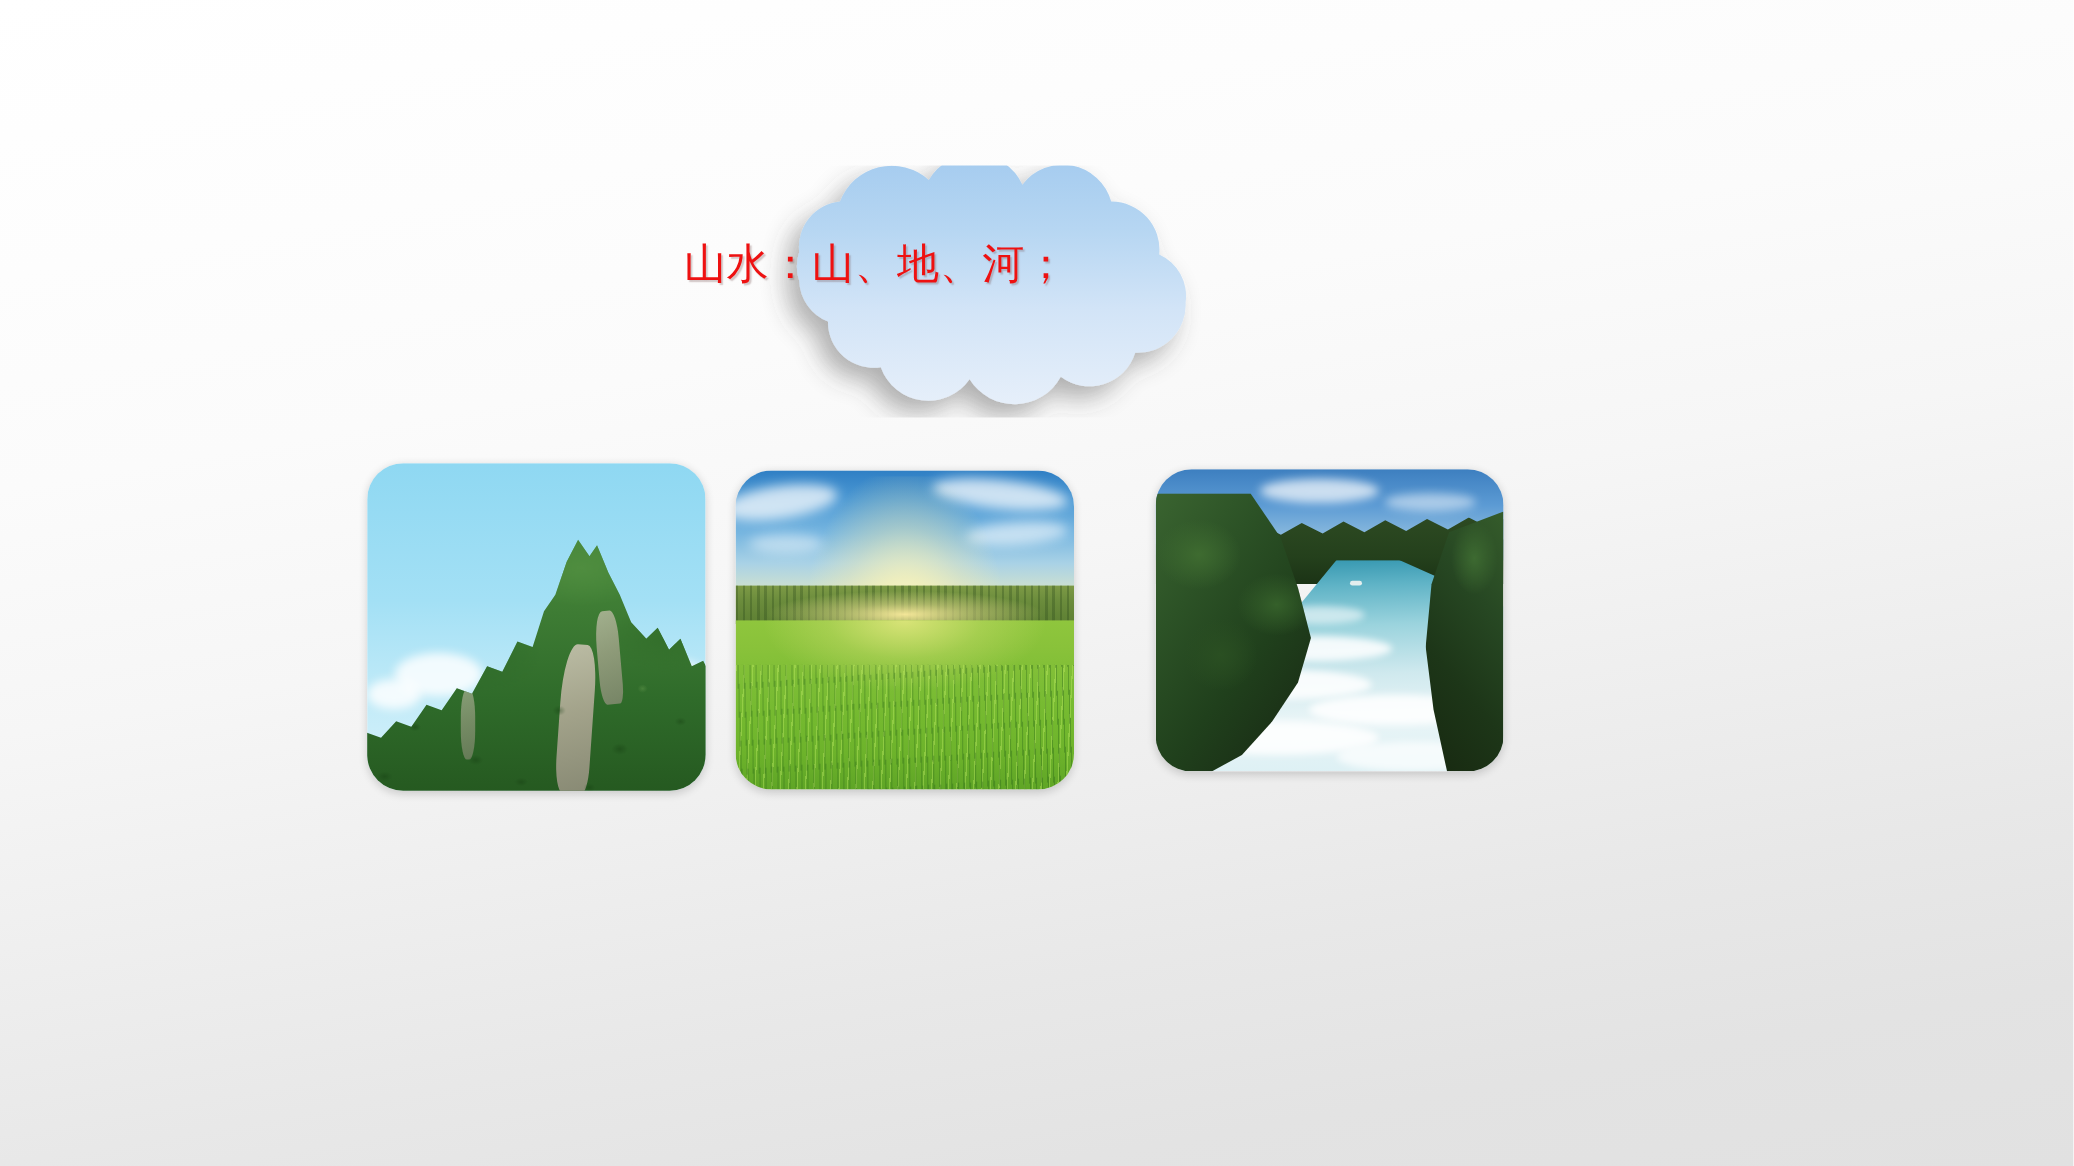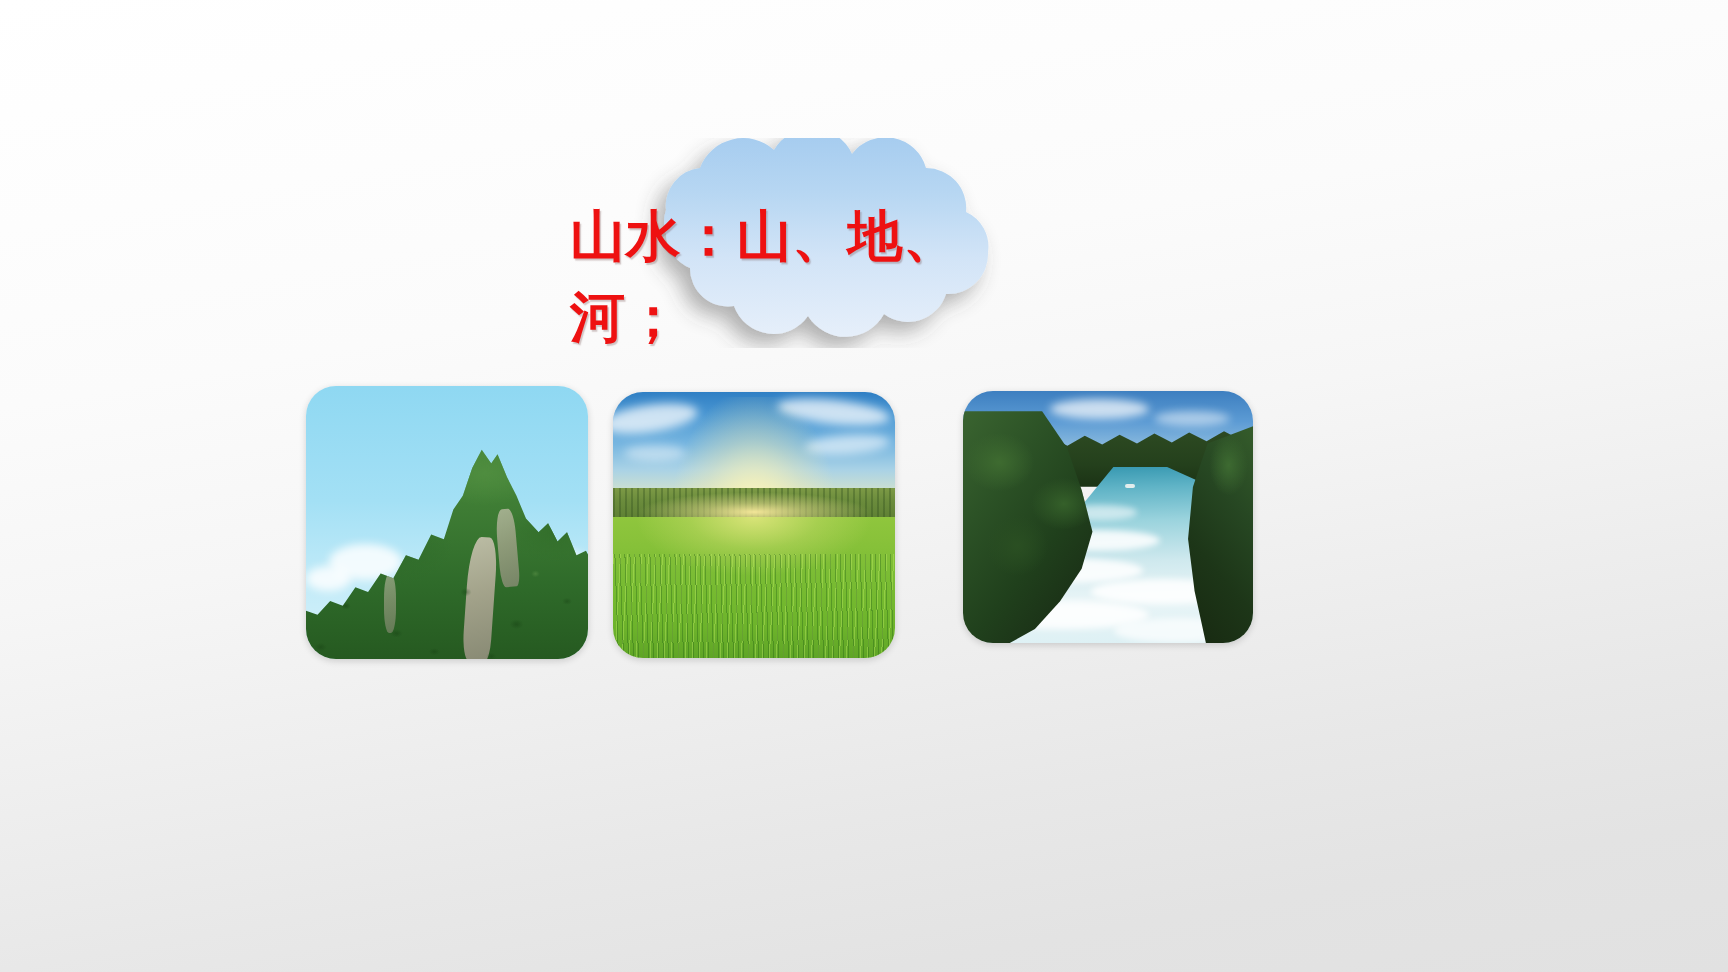--- a/index.html
+++ b/index.html
@@ -44,23 +44,23 @@
     width: 490px;
     height: 210px;
   }
   #cloud-text {
     position: absolute;
     left: 22px;
     top: 58px;
     width: 452px;
     color: #ee1111;
     font-family: "DejaVu Sans", "Liberation Sans", sans-serif;
-    font-size: 55px;
+    font-size: 35px;
     line-height: 1.48;
-    font-weight: 700;
+    font-weight: 400;
     letter-spacing: 0.5px;
     white-space: pre-wrap;
     text-shadow: 1.5px 1.5px 1.2px rgba(110,70,70,0.30);
   }
 
   
   .photo-card {
     position: absolute;
     border-radius: 30px;
     overflow: hidden;

